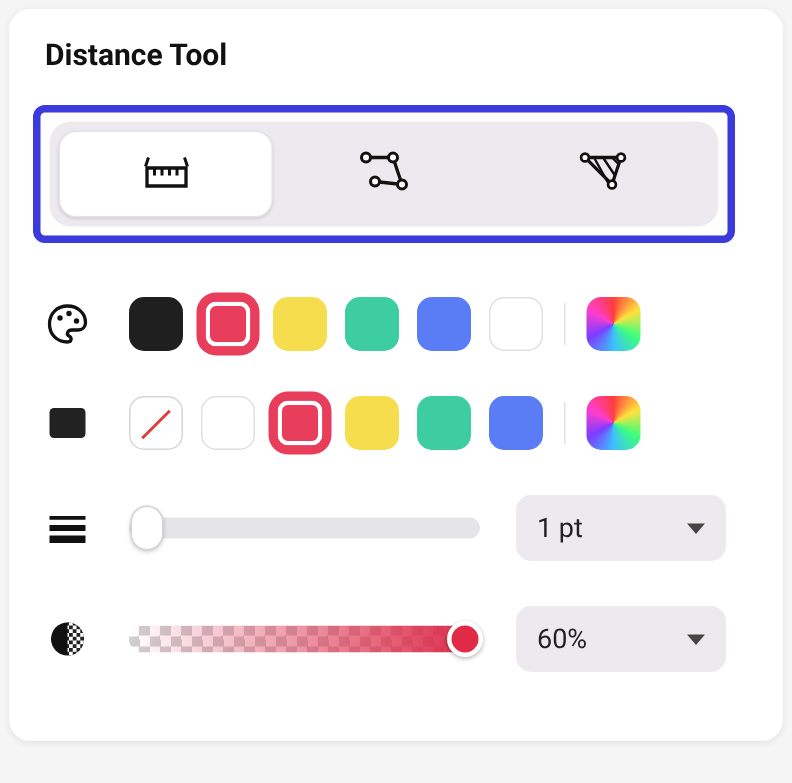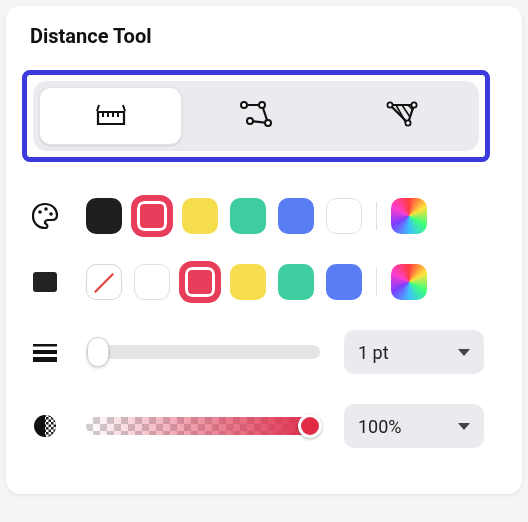--- a/index.html
+++ b/index.html
@@ -286,18 +286,18 @@
         <circle cx="14" cy="14" r="11" fill="#111"></circle>
         <circle cx="14" cy="14" r="11" fill="url(#chk)" clip-path="url(#half)"></circle>
       </svg>
     </div>
     <div class="slider-wrap">
       <div class="opacity-track">
         <div class="opacity-thumb"></div>
       </div>
     </div>
     <div class="select">
-      <span>100%</span>
+      <span>60%</span>
       <span class="caret"></span>
     </div>
   </div>
 
 </div>
 
 </body></html>

